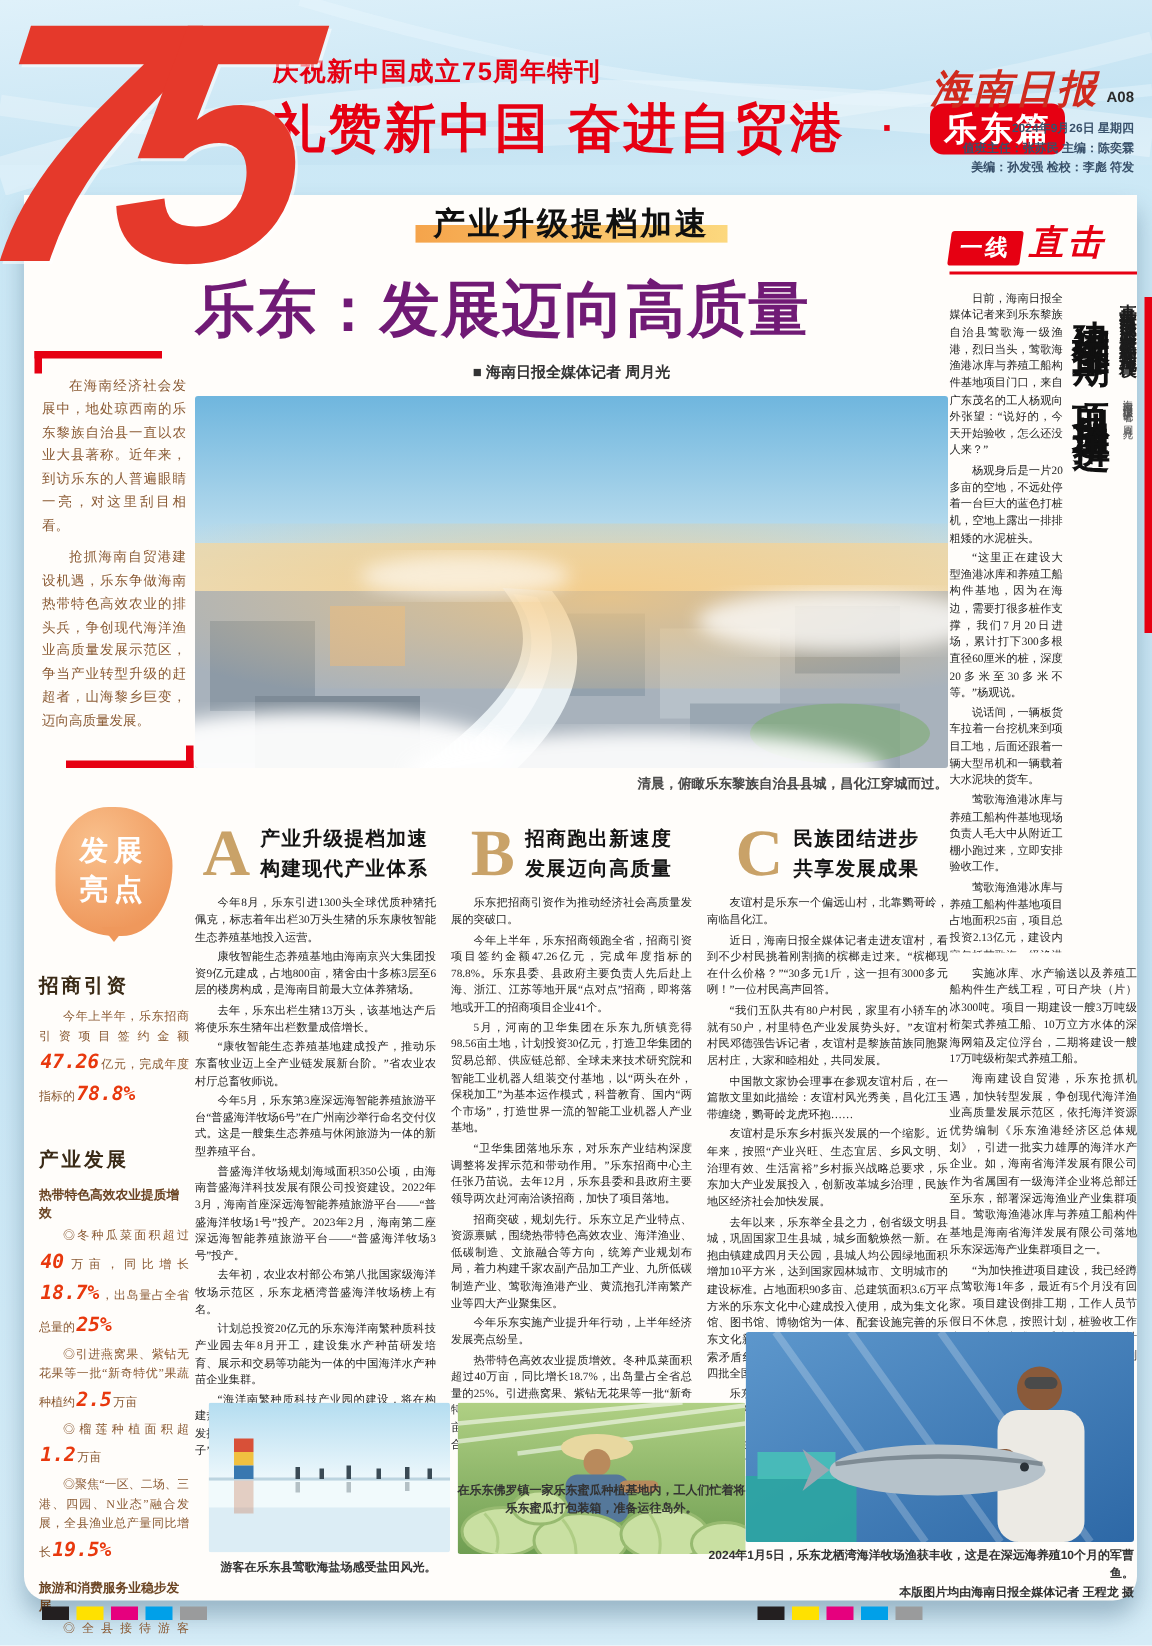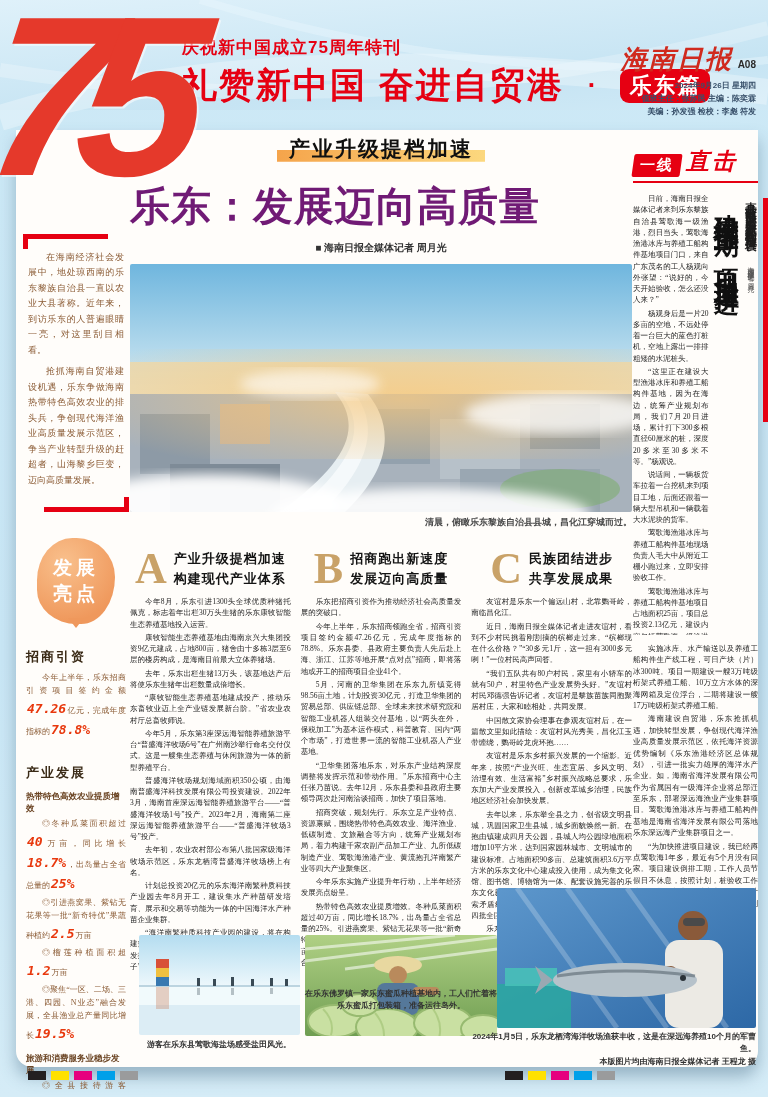--- a/index.html
+++ b/index.html
@@ -277,21 +277,21 @@
 
     <div class="scene">
       <div class="scene-label">
         <span class="scene-label-box">一线</span>
         <span class="scene-label-brush">直击</span>
       </div>
       <div class="scene-top">
         <div class="scene-text">
             <p>日前，海南日报全媒体记者来到乐东黎族自治县莺歌海一级渔港，烈日当头，莺歌海渔港冰库与养殖工船构件基地项目门口，来自广东茂名的工人杨观向外张望：“说好的，今天开始验收，怎么还没人来？”</p>
             <p>杨观身后是一片20多亩的空地，不远处停着一台巨大的蓝色打桩机，空地上露出一排排粗矮的水泥桩头。</p>
-            <p>“这里正在建设大型渔港冰库和养殖工船构件基地，因为在海边，统筹产业规划布局，我们7月20日进场，累计打下300多根直径60厘米的桩，深度20多米至30多米不等。”杨观说。</p>
+            <p>“这里正在建设大型渔港冰库和养殖工船构件基地，因为在海边，需要打很多桩作支撑，我们7月20日进场，累计打下300多根直径60厘米的桩，深度20多米至30多米不等。”杨观说。</p>
             <p>说话间，一辆板货车拉着一台挖机来到项目工地，后面还跟着一辆大型吊机和一辆载着大水泥块的货车。</p>
             <p>莺歌海渔港冰库与养殖工船构件基地现场负责人毛大中从附近工棚小跑过来，立即安排验收工作。</p>
             <p>莺歌海渔港冰库与养殖工船构件基地项目占地面积25亩，项目总投资2.13亿元，建设内容包括莺歌海一级渔港冰库与渔获交易区、养殖工船构件制造维修车间，并同步</p>
           </div>
         <div class="v-title">建设倒排工期 项目加速推进</div>
         <div class="v-stack">
           <div class="v-sub">直击莺歌海渔港冰库与养殖工船构件基地建设</div>
           <div class="v-byline">■ 海南日报全媒体记者 周月光</div>
         </div>
       </div>

